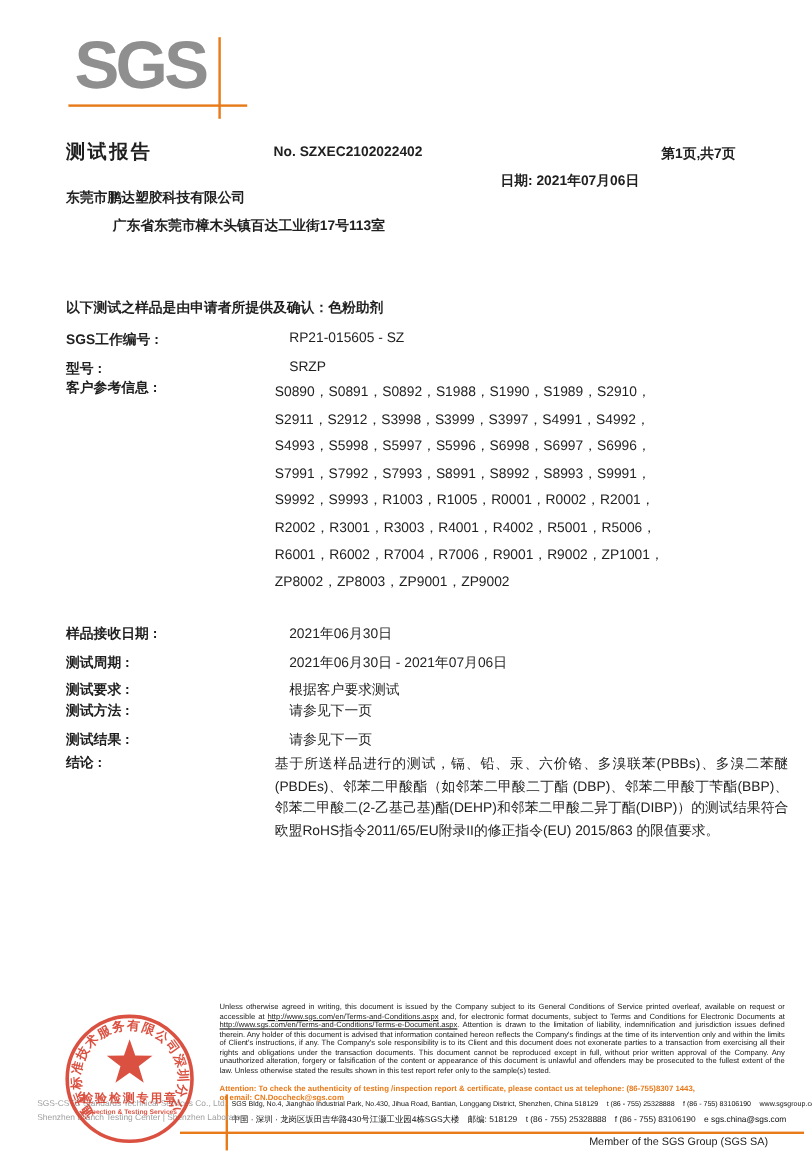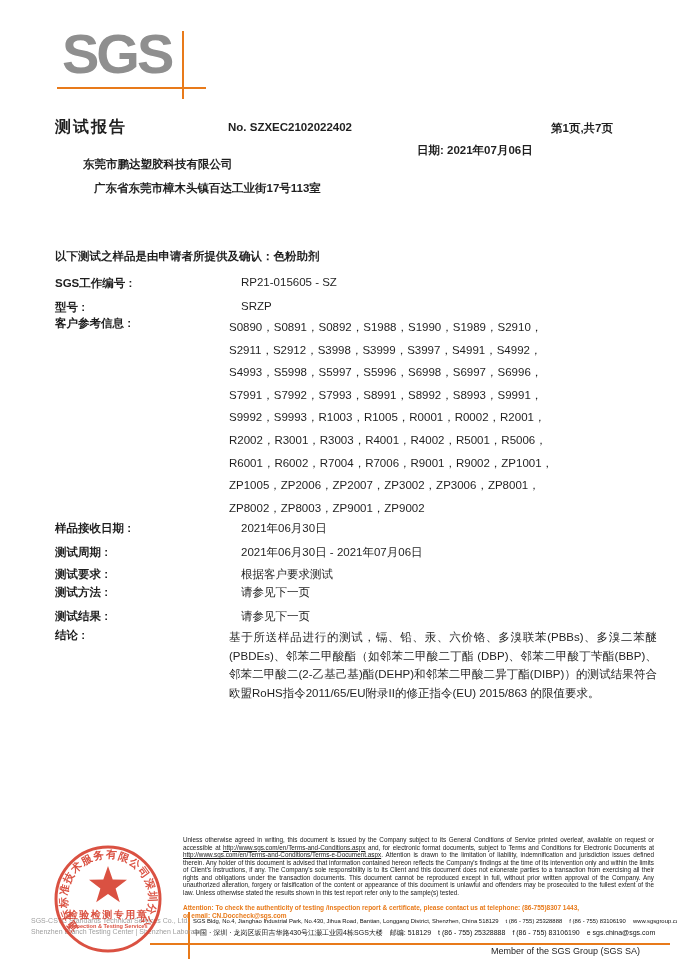--- a/index.html
+++ b/index.html
@@ -10,21 +10,21 @@
   
   .sgs-logo{position:absolute;left:62px;top:26px;font-size:56px;font-weight:700;
     color:#8f8f8f;letter-spacing:-3px;line-height:1;}
   .logo-hline{position:absolute;left:57px;top:87px;width:149px;height:2px;background:#e87a1a;}
   .logo-vline{position:absolute;left:182px;top:31px;width:2px;height:68px;background:#e87a1a;}
   
   .doc-title{position:absolute;left:55px;top:117px;font-size:16px;font-weight:700;letter-spacing:2px;}
   .report-no{position:absolute;left:228px;top:121px;font-size:11.5px;font-weight:700;}
   .report-date{position:absolute;left:417px;top:121px;font-size:11.5px;font-weight:700;margin-top:22px;}
   .report-page{position:absolute;left:551px;top:121px;font-size:11.5px;font-weight:700;}
-  .company-name{position:absolute;left:55px;top:157px;font-size:11.5px;font-weight:700;margin-left:28px;}
+  .company-name{position:absolute;left:55px;top:157px;font-size:11.5px;font-weight:700;}
   .company-addr{position:absolute;left:55px;top:181px;font-size:11.5px;font-weight:700;margin-left:39px;}
   
   .intro{position:absolute;left:55px;top:249px;font-size:11.5px;font-weight:700;}
   .row{position:absolute;left:55px;width:600px;font-size:11.5px;}
   .row .lbl{position:absolute;left:0;top:0;font-weight:700;}
   .row .val{position:absolute;left:174px;top:0;white-space:nowrap;margin-left:12px;}
   .refs{position:absolute;left:229px;top:316px;font-size:11.5px;line-height:22.6px;}
   .conclusion-val{position:absolute;left:174px;top:0;width:428px;white-space:normal;
     line-height:18.6px;text-align:justify;}
   
@@ -76,21 +76,20 @@
     <span class="lbl">客户参考信息 :</span>
   </div>
   <div class="refs">
     <div>S0890，S0891，S0892，S1988，S1990，S1989，S2910，</div>
     <div>S2911，S2912，S3998，S3999，S3997，S4991，S4992，</div>
     <div>S4993，S5998，S5997，S5996，S6998，S6997，S6996，</div>
     <div>S7991，S7992，S7993，S8991，S8992，S8993，S9991，</div>
     <div>S9992，S9993，R1003，R1005，R0001，R0002，R2001，</div>
     <div>R2002，R3001，R3003，R4001，R4002，R5001，R5006，</div>
     <div>R6001，R6002，R7004，R7006，R9001，R9002，ZP1001，</div>
-    <div>ZP1005，ZP2006，ZP2007，ZP3002，ZP3006，ZP8001，</div>
     <div>ZP8002，ZP8003，ZP9001，ZP9002</div>
   </div>
   <div class="row" style="top:521px">
     <span class="lbl">样品接收日期 :</span>
     <span class="val">2021年06月30日</span>
   </div>
   <div class="row" style="top:545px">
     <span class="lbl">测试周期 :</span>
     <span class="val">2021年06月30日 - 2021年07月06日</span>
   </div>

